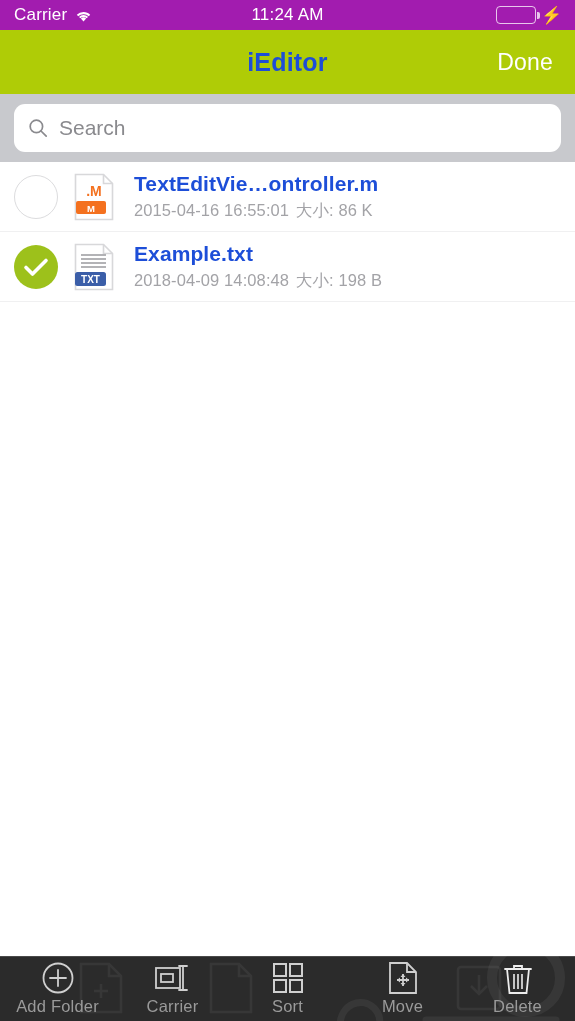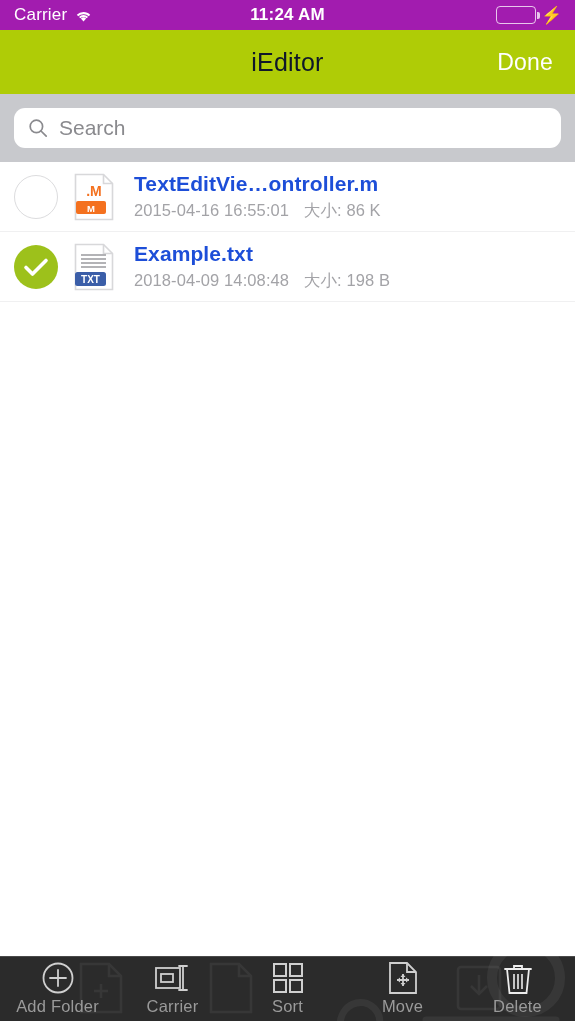--- a/index.html
+++ b/index.html
@@ -12,56 +12,56 @@
   .phone { position:relative; width:575px; height:1021px; background:#fff; }
 
   
   .statusbar {
     position:absolute; top:0; left:0; width:575px; height:30px;
     background:#a21caf; color:#ffffff;
     display:flex; align-items:center;
     font-size:17px; letter-spacing:0.2px;
   }
   .sb-left { position:absolute; left:14px; display:flex; align-items:center; gap:7px; }
-  .sb-center { position:absolute; left:0; width:575px; text-align:center; font-weight:bold; font-size:17px; }
+  .sb-center { position:absolute; left:0; width:575px; text-align:center; font-weight:normal; font-size:17px; }
   .sb-right { position:absolute; right:12px; display:flex; align-items:center; gap:6px; }
   .wifi { width:19px; height:14px; position:relative; display:inline-block; }
   .batt {
     width:40px; height:18px; border:1.8px solid rgba(255,255,255,.75);
     border-radius:4px; position:relative; padding:2px;
   }
   .batt::after {
     content:""; position:absolute; right:-5px; top:5px; width:3px; height:7px;
     background:rgba(255,255,255,.75); border-radius:0 2px 2px 0;
   }
   .batt-fill { width:100%; height:100%; background:#35D84B; border-radius:2px; }
   .bolt { font-size:17px; line-height:1; color:#ffffff; }
 
   
   .navbar {
     position:absolute; top:30px; left:0; width:575px; height:64px;
     background:#AFCC06;
     display:flex; align-items:center; justify-content:center;
   }
   .nav-title {
-    color:#0f172a; font-size:25px; font-weight:normal; letter-spacing:0.2px;
+    color:#1d4ed8; font-size:25px; font-weight:bold; letter-spacing:0.2px;
   }
   .nav-done {
     position:absolute; right:22px; top:50%; transform:translateY(-50%);
     color:#ffffff; font-size:23px; font-weight:400; letter-spacing:0.2px;
   }
 
   
   .searchwrap {
     position:absolute; top:94px; left:0; width:575px; height:68px;
     background:#C8C9CD;
     display:flex; align-items:center; justify-content:center;
   }
   .searchfield {
-    width:547px; height:40px; background:#ffffff; border-radius:11px;
+    width:547px; height:48px; background:#ffffff; border-radius:11px;
     display:flex; align-items:center; padding:0 14px; gap:11px;
   }
   .search-icon { width:20px; height:20px; flex:none; }
   .search-placeholder { color:#8A8A8E; font-size:21px; }
 
   
   .list {
     position:absolute; top:162px; left:0; width:575px; bottom:65px;
     background:#ffffff;
   }
@@ -75,21 +75,21 @@
     border:1.6px solid #DCDCDE; background:#fff; box-sizing:border-box;
   }
   .circle-check {
     width:44px; height:44px; border-radius:50%;
     background:#9DC11B; display:flex; align-items:center; justify-content:center;
   }
   .fileicon { width:44px; height:50px; flex:none; margin-right:18px; }
   .rowtext { display:flex; flex-direction:column; justify-content:center; gap:4px; }
   .filename { font-size:21px; font-weight:bold; color:#1d4ed8; letter-spacing:0.1px; }
   .filemeta { font-size:16.5px; color:#A3A3A7; letter-spacing:0.1px; }
-  .filemeta .size { margin-left:10px; }
+  .filemeta .size { margin-left:2px; }
 
   
   .toolbar {
     position:absolute; left:0; bottom:0; width:575px; height:65px;
     background:#2B2B2B; display:flex; overflow:hidden;align-items:center;
   }
   .tbtop { position:absolute; top:0; left:0; width:575px; height:1px; background:#4a4a4a; }
   .tbitem {
     flex:1; display:flex; flex-direction:column; align-items:center;
     justify-content:center; gap:2px; position:relative; z-index:2;

